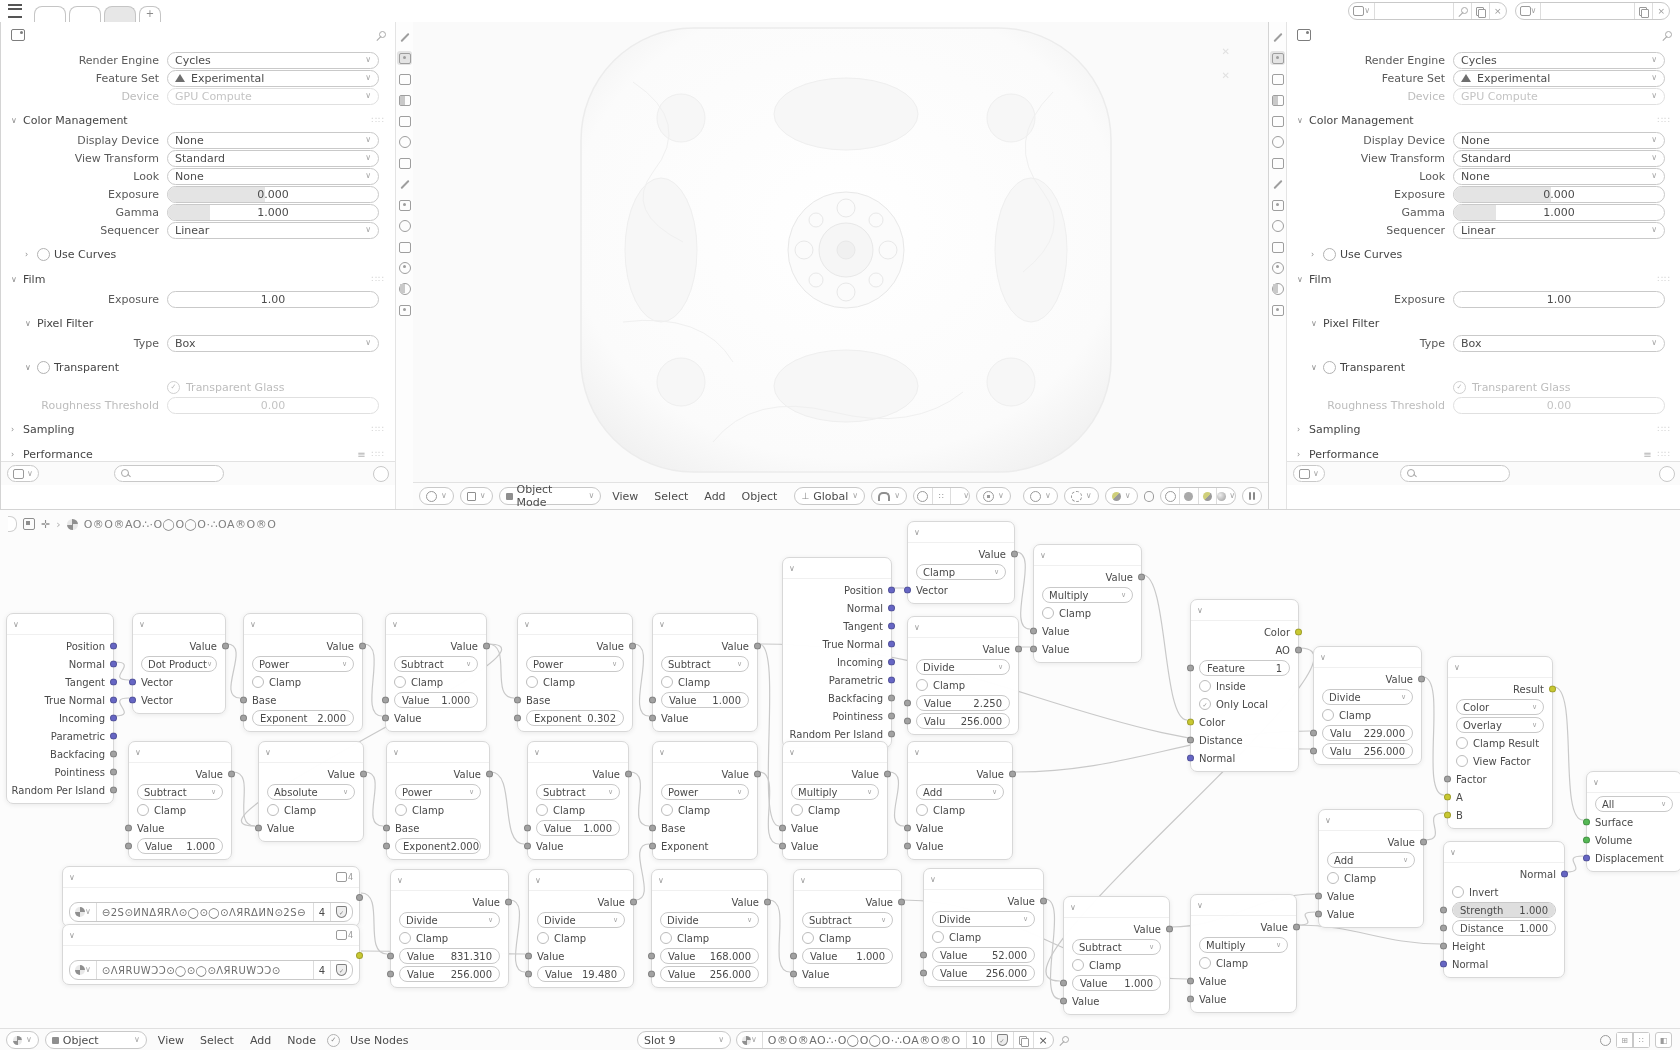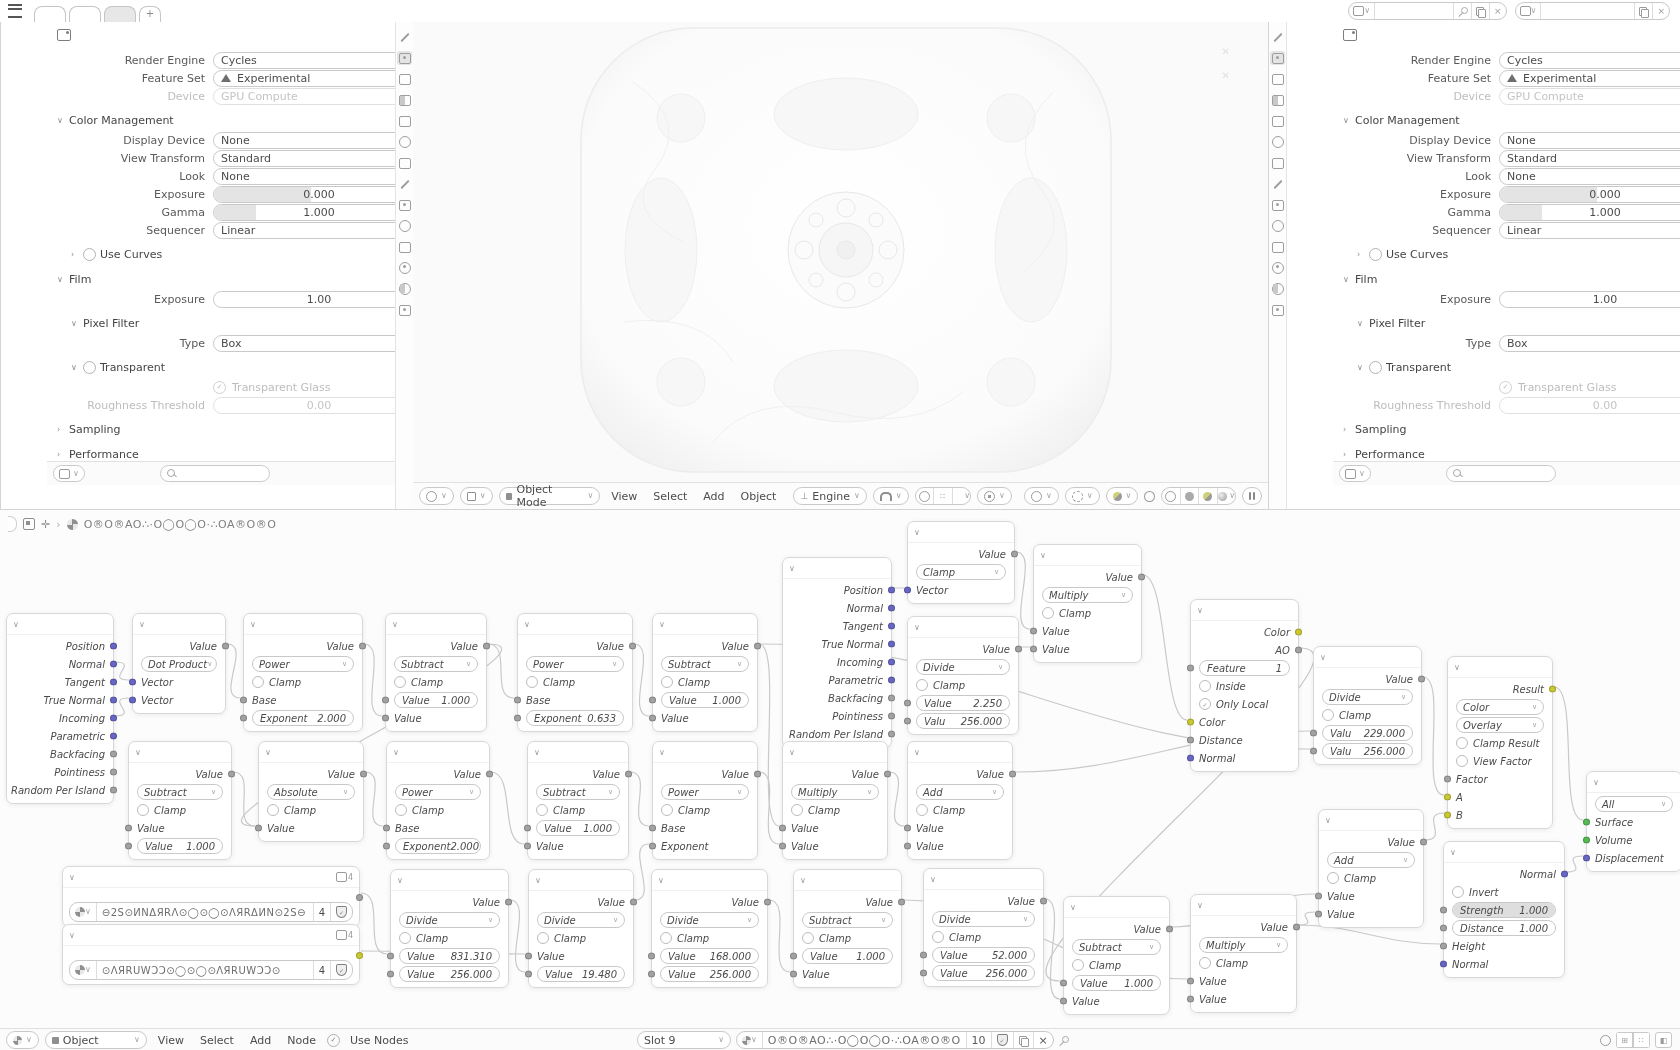--- a/index.html
+++ b/index.html
@@ -20,21 +20,21 @@
   .copy-ic{position:relative;width:9px;height:9px;display:inline-block;}
   .copy-ic::before,.copy-ic::after{content:"";position:absolute;width:6px;height:7px;border:1px solid #9a9a9a;border-radius:1px;background:#fff;}
   .copy-ic::before{left:0;top:0;} .copy-ic::after{left:2px;top:2px;}
   .pin-ic{position:relative;width:9px;height:9px;display:inline-block;}
   .pin-ic::before{content:"";position:absolute;left:3px;top:0;width:5px;height:5px;border:1.2px solid #aaa;border-radius:50%;}
   .pin-ic::after{content:"";position:absolute;left:0;bottom:0;width:6px;height:1.2px;background:#aaa;transform:rotate(-45deg);}
   
   .props{position:absolute;top:22px;width:412px;height:487px;background:#fff;border-right:1px solid #d4d4d4;border-left:1px solid #d4d4d4;}
   #props-left{left:0;}
   #props-right{left:1268px;}
-  .pcontent{position:absolute;top:0;bottom:24px;width:394px;overflow:hidden;margin-left:46px;}
+  .pcontent{position:absolute;top:0;bottom:24px;width:394px;overflow:hidden;}
   #props-left .pcontent{left:0;} #props-right .pcontent{left:18px;}
   .tabstrip{position:absolute;top:0;bottom:0;width:17px;background:#fdfdfd;display:flex;flex-direction:column;align-items:center;padding-top:8px;gap:7px;}
   #props-left .tabstrip{right:0;border-left:1px solid #e4e4e4;}
   #props-right .tabstrip{left:0;border-right:1px solid #e4e4e4;}
   .tab-ic{width:15px;height:14px;display:flex;align-items:center;justify-content:center;border-radius:3px;}
   .tab-ic.active{background:#e4e4e4;}
   .gl{width:10px;height:9px;border:1.2px solid #9e9e9e;border-radius:2px;position:relative;}
   .gl.round{border-radius:50%;width:10px;height:10px;}
   .gl.dot::after{content:"";position:absolute;left:3px;top:2px;width:3px;height:3px;border-radius:50%;background:#9e9e9e;}
   .gl.diag{border:none;width:11px;height:11px;}
@@ -97,21 +97,21 @@
   #ncanvas{position:absolute;left:0;top:0;right:0;bottom:22px;overflow:hidden;}
   #links{position:absolute;left:0;top:0;}
   .crumbs{position:absolute;left:8px;top:6px;display:flex;align-items:center;gap:6px;color:#8a8a8a;z-index:5;}
   .crumb-half{width:8px;height:14px;border:1px solid #cfcfcf;border-left:none;border-radius:0 7px 7px 0;background:#fff;}
   .obj-ic{width:10px;height:10px;border:1.3px solid #8f8f8f;border-radius:2px;position:relative;}
   .obj-ic::after{content:"";position:absolute;left:2px;top:2px;width:4px;height:4px;background:#8f8f8f;}
   .sphere-ic{width:11px;height:11px;border-radius:50%;background:conic-gradient(#8f8f8f 0 25%,#e8e8e8 25% 50%,#8f8f8f 50% 75%,#e8e8e8 75%);}
   .crumbname{color:#7f7f7f;letter-spacing:.5px;}
   .node{position:absolute;background:rgba(255,255,255,.97);border:1px solid #d8d8d8;border-radius:7px;box-shadow:0 1px 5px rgba(0,0,0,.08);font-size:10px;color:#4a4a4a;z-index:2;}
   .nhead{height:20px;display:flex;align-items:center;padding:0 6px;color:#9a9a9a;font-size:8px;border-bottom:1px solid #f0f0f0;}
-  .nbody{padding:2px 0 4px 0;font-style:italic;}
+  .nbody{padding:2px 0 4px 0;}
   .nrow{height:18px;display:flex;align-items:center;padding:0 8px;position:relative;white-space:nowrap;}
   .nrow.o{justify-content:flex-end;}
   .ndot{position:absolute;width:7px;height:7px;border-radius:50%;top:50%;transform:translateY(-50%);border:1px solid rgba(0,0,0,.2);box-sizing:border-box;z-index:3;}
   .ndot.l{left:-4px;} .ndot.r{right:-4px;}
   .nsel{flex:1;height:14px;border:1px solid #c9c9c9;border-radius:8px;display:flex;align-items:center;padding:0 6px;background:#fff;overflow:hidden;}
   .nfld{flex:1;height:14px;border:1px solid #c9c9c9;border-radius:8px;display:flex;align-items:center;padding:0 7px;background:#fff;position:relative;overflow:hidden;}
   .nfld .ffill{position:absolute;left:0;top:0;bottom:0;background:#dedede;}
   .nfld .fl,.nfld .fv{position:relative;}
   .nfld .fv{margin-left:auto;}
   .nchk{width:10px;height:10px;border:1.2px solid #bcbcbc;border-radius:50%;margin-right:5px;flex:none;display:flex;align-items:center;justify-content:center;font-size:6px;color:#8f8f8f;background:#fff;}
@@ -417,21 +417,21 @@
           <span>Object Mode</span>
           <span class="chev">∨</span>
         </span>
     <span class="menuitem">View</span>
     <span class="menuitem">Select</span>
     <span class="menuitem">Add</span>
     <span class="menuitem">Object</span>
     <span style="flex:1"></span>
     <span class="vpill">
           <span class="orient-ic">⊥</span>
-          <span>Engine</span>
+          <span>Global</span>
           <span class="chev">∨</span>
         </span>
     <span class="vpill">
           <span class="magnet-ic"></span>
           <span class="chev">∨</span>
         </span>
     <div class="vgroup">
       <span class="vseg">
             <span class="circ-ic"></span>
           </span>
@@ -872,21 +872,21 @@
               <span>Clamp</span>
             </div>
             <div class="nrow">
               <span class="ndot l" style="background: rgb(162, 162, 162);"></span>
               <span>Base</span>
             </div>
             <div class="nrow">
               <span class="ndot l" style="background: rgb(162, 162, 162);"></span>
               <div class="nfld">
                 <span class="fl">Exponent</span>
-                <span class="fv">0.633</span>
+                <span class="fv">0.302</span>
               </div>
             </div>
           </div>
         </div>
         <div class="node" style="left: 652px; top: 103px; width: 104px;">
           <div class="nhead">
             <span>∨</span>
           </div>
           <div class="nbody">
             <div class="nrow o">

